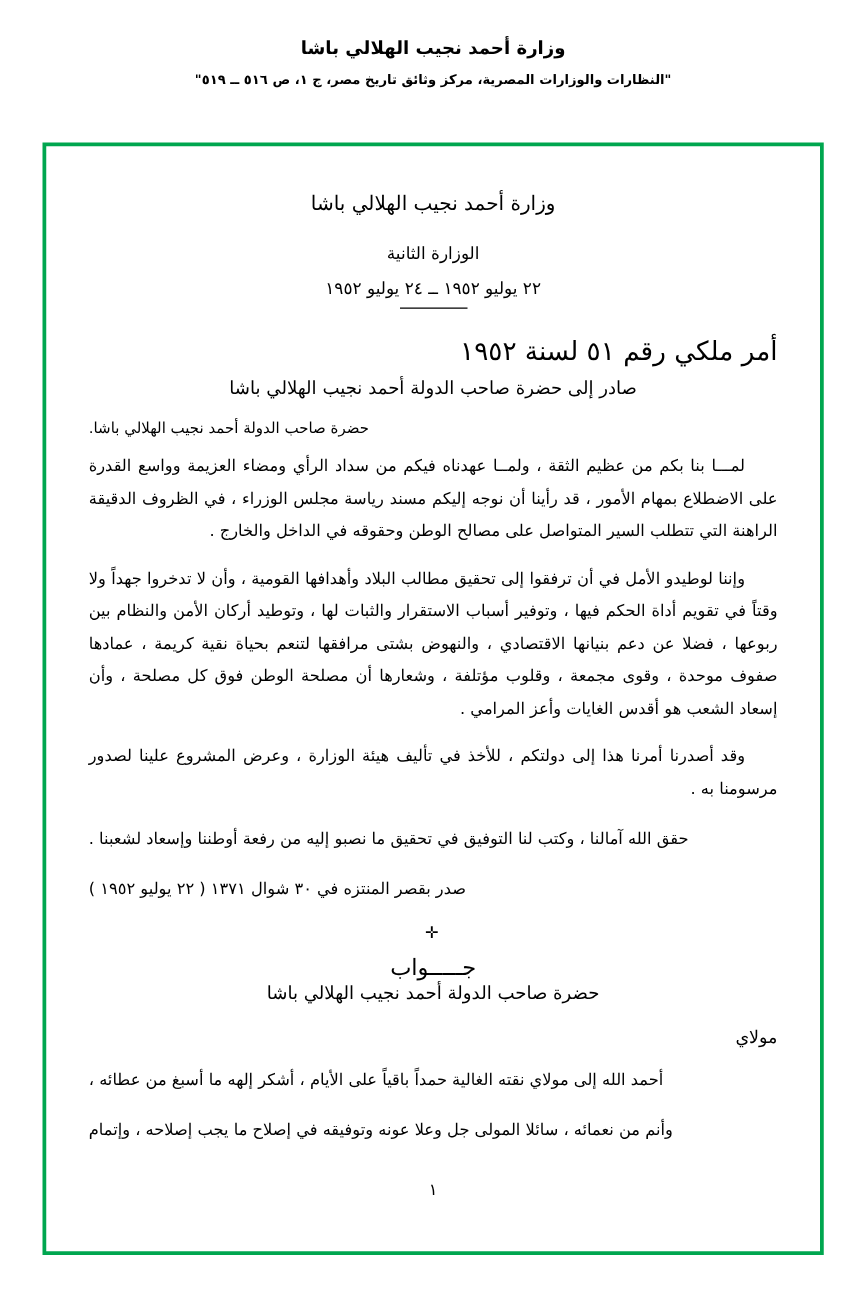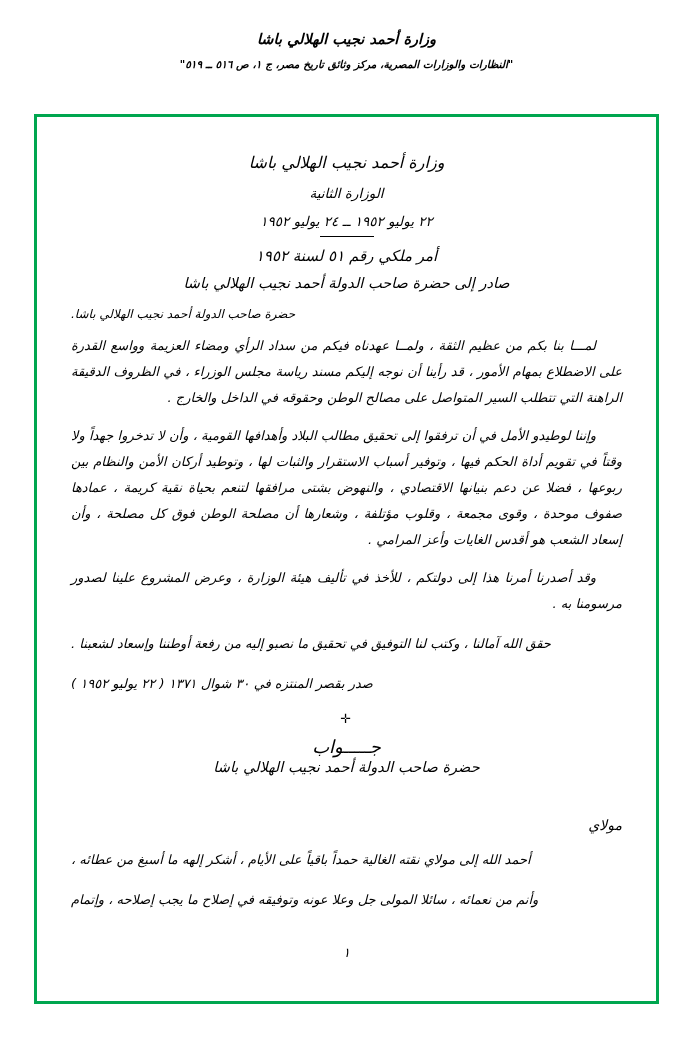--- a/index.html
+++ b/index.html
@@ -14,21 +14,20 @@
     font-family: "DejaVu Sans", sans-serif;
     color: #000000;
     overflow: hidden;
   }
 
   .page {
     width: 693px;
     height: 976px;
     position: relative;
     box-sizing: border-box;
-    font-style: italic;
   }
 
   
   .top-header {
     text-align: center;
     padding-top: 30px;
   }
   .top-title {
     font-size: 14.5px;
     font-weight: bold;
@@ -61,37 +60,36 @@
 
   .doc-title {
     font-size: 16px;
     text-align: center;
     margin-top: 8px;
     letter-spacing: 1px;
   }
   .doc-sub {
     font-size: 13.5px;
     text-align: center;
-    margin-top: 13px;
+    margin-top: 23px;
   }
   .doc-dates {
     font-size: 13.5px;
     text-align: center;
     margin-top: 12px;
   }
   .rule {
     width: 54px;
     height: 1px;
     background: #000;
     margin: 7px auto 0 auto;
   }
   .decree-no {
-    font-size: 15px;
-    text-align: center;
-    margin-top: 10px;
+    font-size: 21px;
+    margin-top: 22px;
   }
   .decree-to {
     font-size: 14.5px;
     text-align: center;
     margin-top: 10px;
   }
   .addressee {
     font-size: 12px;
     text-align: left;
     margin-top: 16px;
@@ -133,21 +131,21 @@
     margin-top: 12px;
     letter-spacing: 3px;
   }
   .reply-to {
     text-align: center;
     font-size: 14.5px;
     margin-top: 2px;
   }
   .salutation {
     font-size: 14px;
-    margin-top: 42px;
+    margin-top: 19px;
     text-align: right;
     letter-spacing: 2px;
   }
 
   .page-number {
     position: absolute;
     bottom: 16px;
     left: 0;
     width: 100%;
     text-align: center;

